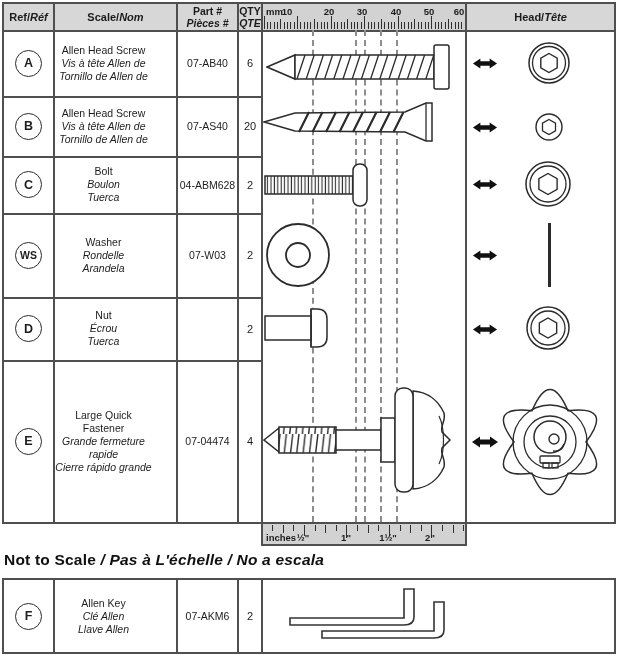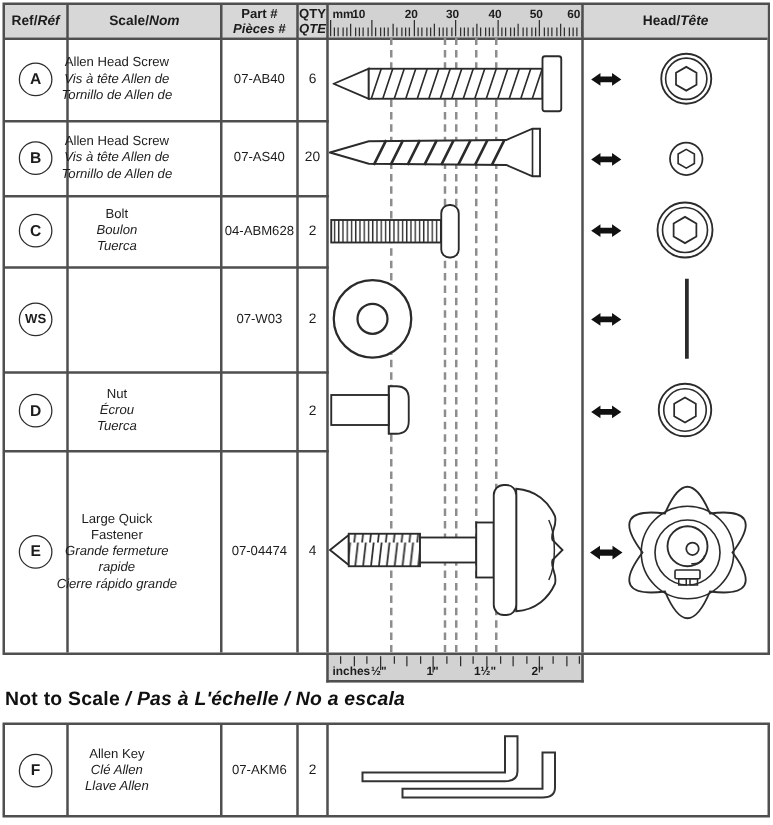--- a/index.html
+++ b/index.html
@@ -10,21 +10,21 @@
   .vline{position:absolute;top:0;width:2px;height:518px;background:#4f4f4f;}
   .hline{position:absolute;left:0;height:2px;background:#4f4f4f;}
   .hdr{position:absolute;left:0;top:0;width:610px;height:26px;background:#d7d7d7;}
   .hcell{position:absolute;top:0;height:26px;display:flex;flex-direction:column;align-items:center;
          justify-content:center;font-weight:bold;font-size:11px;line-height:12px;text-align:center;}
   .it{font-style:italic;}
   .cell{position:absolute;display:flex;flex-direction:column;align-items:center;justify-content:center;
         text-align:center;}
   .rA{top:26px;height:66px}.rB{top:92px;height:60px}.rC{top:152px;height:57px}
   .rWS{top:209px;height:84px}.rD{top:293px;height:63px}.rE{top:356px;height:162px}
-  .c-ref{left:0;width:49px}.c-name{left:41px;width:97px}
+  .c-ref{left:0;width:49px}.c-name{left:51px;width:97px}
   .c-part{left:174px;width:59px;font-size:10.5px}.c-qty{left:235px;width:22px;font-size:11px}
   .refc{width:25px;height:25px;border:1.6px solid #2b2b2b;border-radius:50%;display:flex;
         align-items:center;justify-content:center;font-weight:bold;font-size:12.5px;background:#fff;}
   .refc.small{font-size:10.5px;}
   .nm{font-size:10.5px;line-height:13px;}
   
   .mmruler{position:absolute;left:259px;top:0;width:202px;height:26px;background:#d2d2d2;}
   .mmunit{position:absolute;left:3px;top:2px;font-size:9.5px;font-weight:bold;}
   .mmn{position:absolute;top:2px;transform:translateX(-50%);font-size:9.5px;font-weight:bold;}
   .tick{position:absolute;width:1px;background:#2f2f2f;}
@@ -188,20 +188,25 @@
       <span>Bolt</span>
       <span class="it">Boulon</span>
       <span class="it">Tuerca</span>
     </div>
     <div class="cell rC c-part">04-ABM628</div>
     <div class="cell rC c-qty">2</div>
 
     <div class="cell rWS c-ref">
         <div class="refc small">WS</div>
       </div>
+    <div class="cell rWS c-name nm">
+      <span>Washer</span>
+      <span class="it">Rondelle</span>
+      <span class="it">Arandela</span>
+    </div>
     <div class="cell rWS c-part">07-W03</div>
     <div class="cell rWS c-qty">2</div>
 
     <div class="cell rD c-ref">
         <div class="refc">D</div>
       </div>
     <div class="cell rD c-name nm">
       <span>Nut</span>
       <span class="it">Écrou</span>
       <span class="it">Tuerca</span>

